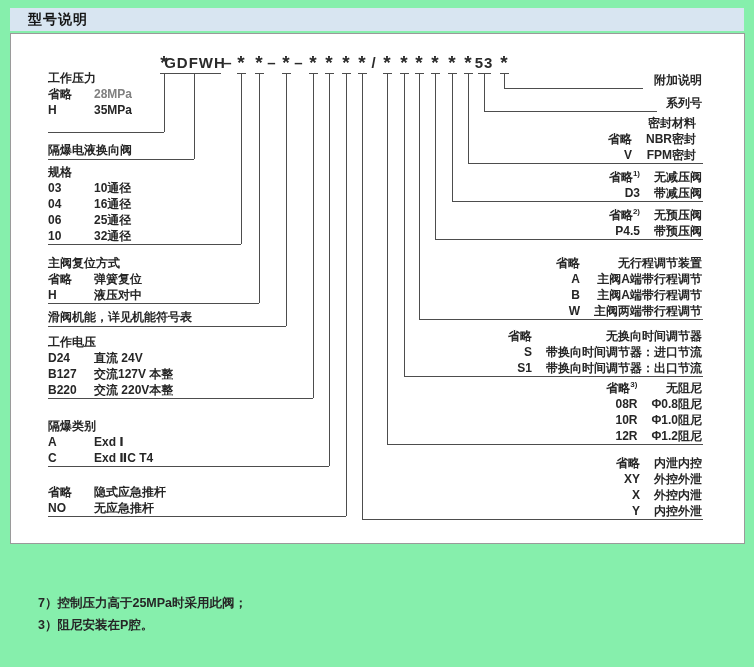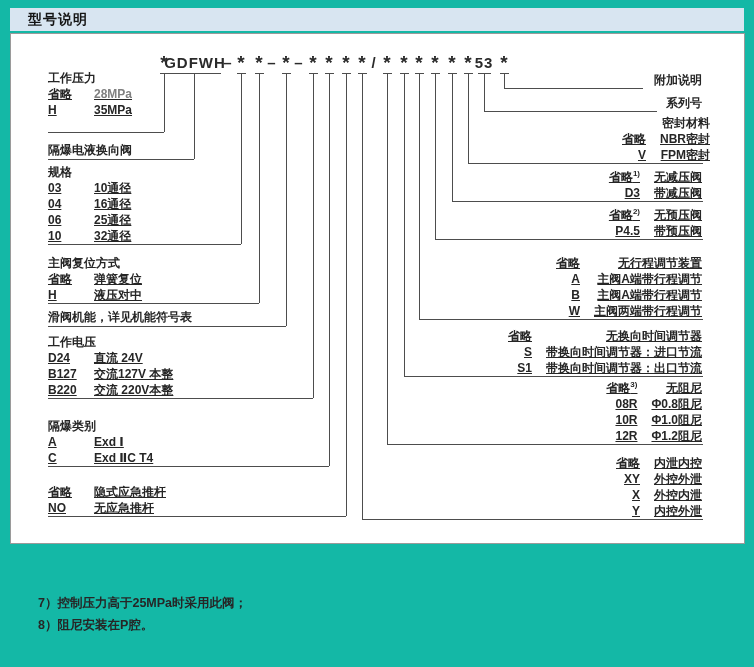--- a/index.html
+++ b/index.html
@@ -1,30 +1,30 @@
 <!DOCTYPE html>
 <html><head>
 <meta charset="utf-8">
 <style>
   html,body{margin:0;padding:0;background:#ffffff;}
-  .page{position:relative;width:754px;height:667px;background:#14b8a6;
+  .page{position:relative;width:754px;height:667px;background:#86efac;
         font-family:"Liberation Sans","DejaVu Sans",sans-serif;color:#222;overflow:hidden;}
   .bar{position:absolute;left:10px;width:734px;height:23px;background:#d8e5f1;
        display:flex;align-items:center;}
   .bar .bar-title{font-size:14px;font-weight:bold;color:#151515;padding-left:18px;letter-spacing:1px;}
   .diagram{position:absolute;left:10px;top:33px;width:733px;height:509px;border:1px solid #9a9a9a;background:#fff;}
   .seg{position:absolute;transform:translateX(-50%);font-size:15px;font-weight:600;color:#2a2a2a;top:20px;white-space:nowrap;letter-spacing:1px;}
   .ast{position:absolute;transform:translateX(-50%);font-size:19px;font-weight:600;color:#2a2a2a;top:22px;line-height:14px;}
   .v{position:absolute;width:1px;background:#4d4d4d;}
   .h{position:absolute;height:1px;background:#4d4d4d;}
   .cap{position:absolute;height:1px;background:#4d4d4d;top:39px;}
   .grp{position:absolute;font-size:12px;font-weight:600;line-height:16px;color:#262626;white-space:nowrap;}
   .grp.right{text-align:right;}
   .gtitle{line-height:16px;}
-  .grp table{border-collapse:collapse;border-spacing:0;text-decoration:underline;}
+  .grp table{border-collapse:collapse;border-spacing:0;}
   .grp.right table{margin-left:auto;}
   .grp td{padding:0;font-size:12px;font-weight:600;line-height:16px;white-space:nowrap;}
   .grp.left td.code{min-width:46px;text-align:left;}
   .grp.right td.code{text-align:right;padding-right:14px;}
   .grp.right td.lbl{text-align:right;}
   .muted{color:#808080;}
   sup{font-size:8px;vertical-align:super;line-height:0;}
   .indent{padding-left:28px;}
   .notes{position:absolute;left:38px;top:592px;font-size:12.5px;line-height:22px;font-weight:600;color:#262626;}
 </style>
@@ -223,21 +223,21 @@
               <td class="code">NO</td>
               <td class="lbl">无应急推杆</td>
             </tr>
       </tbody>
         </table>
     </div>
 
     <div class="grp right" style="right:42px;top:38px">附加说明</div>
     <div class="grp right" style="right:42px;top:61px">系列号</div>
 
-    <div class="grp right" style="right:34px;top:81px">
+    <div class="grp right" style="right:48px;top:81px">
       <div class="gtitle">密封材料</div>
       <table>
           <tbody>
         <tr>
               <td class="code">省略</td>
               <td class="lbl">NBR密封</td>
             </tr>
         <tr>
               <td class="code">V</td>
               <td class="lbl">FPM密封</td>
@@ -362,16 +362,16 @@
             </tr>
       </tbody>
         </table>
     </div>
 
   </div>
 
 
   <div class="notes">
     <div>7）控制压力高于25MPa时采用此阀；</div>
-    <div>8）阻尼安装在P腔。</div>
+    <div>3）阻尼安装在P腔。</div>
   </div>
 
 </div>
 
 </body></html>

